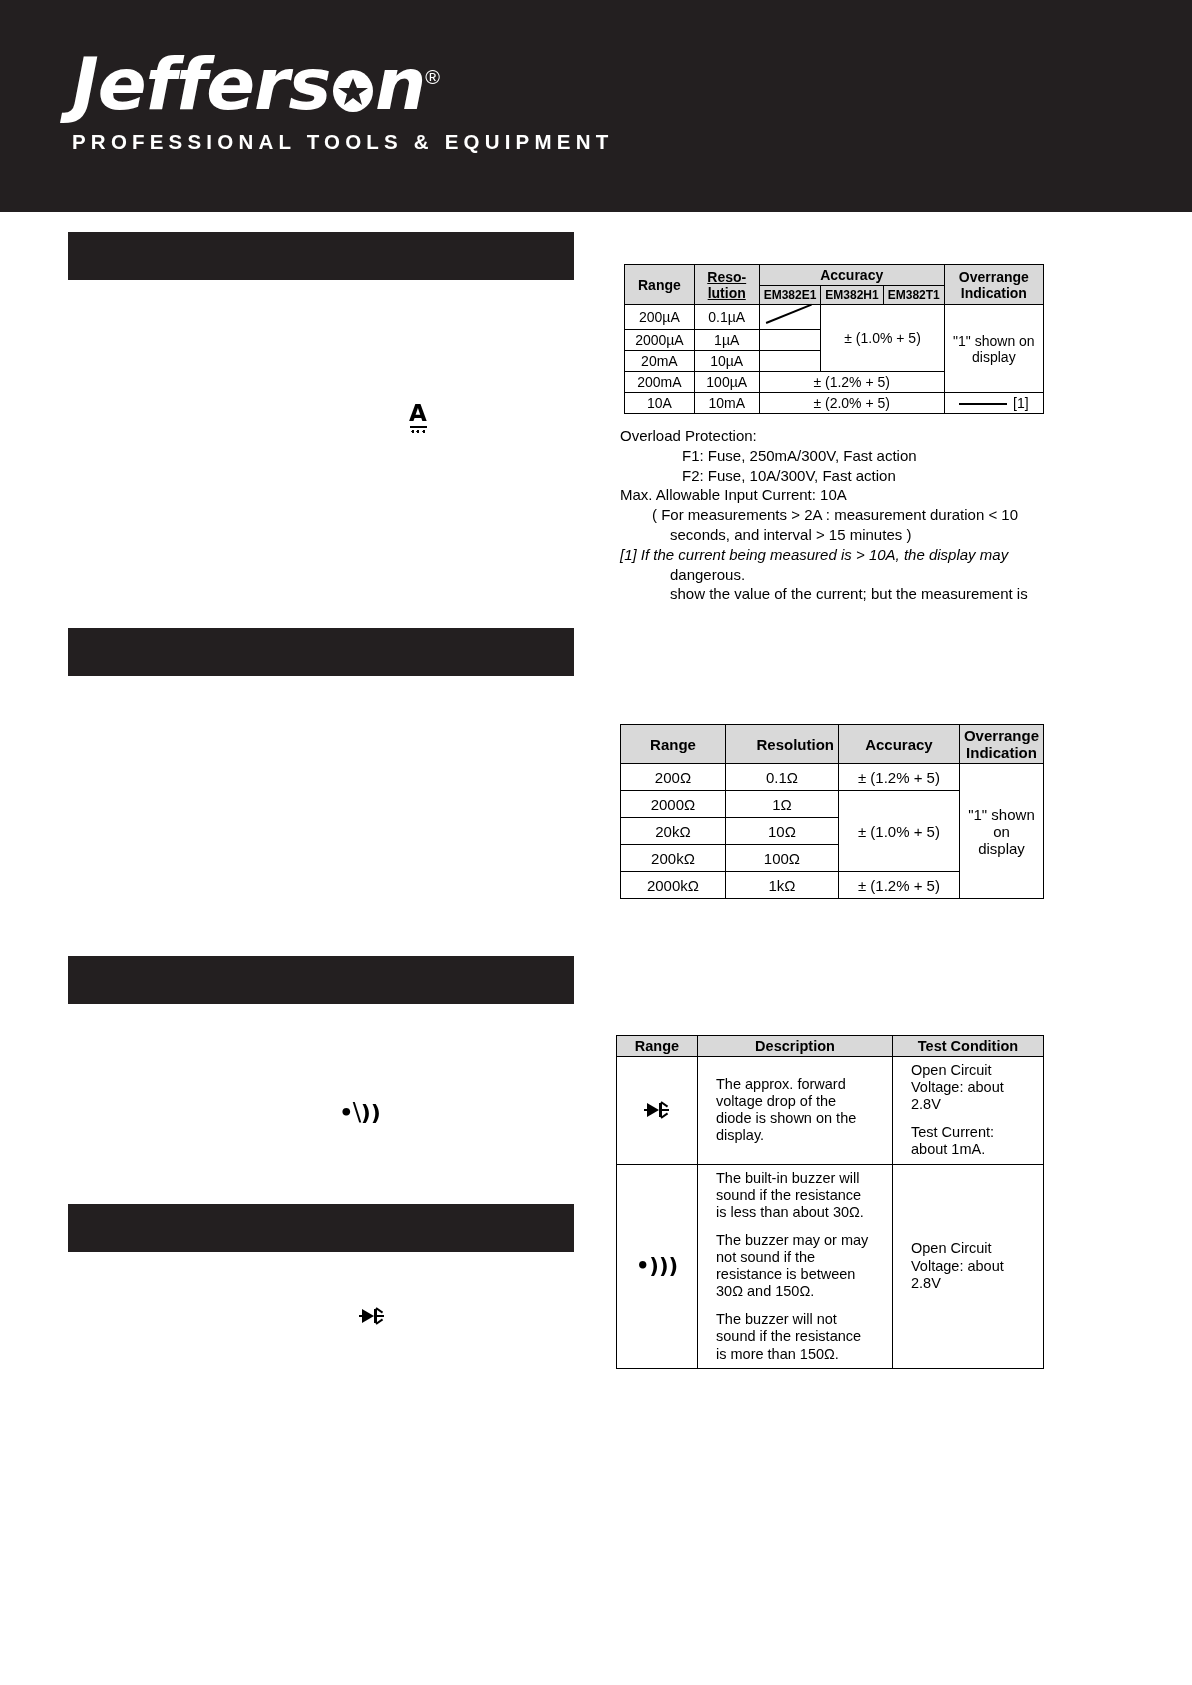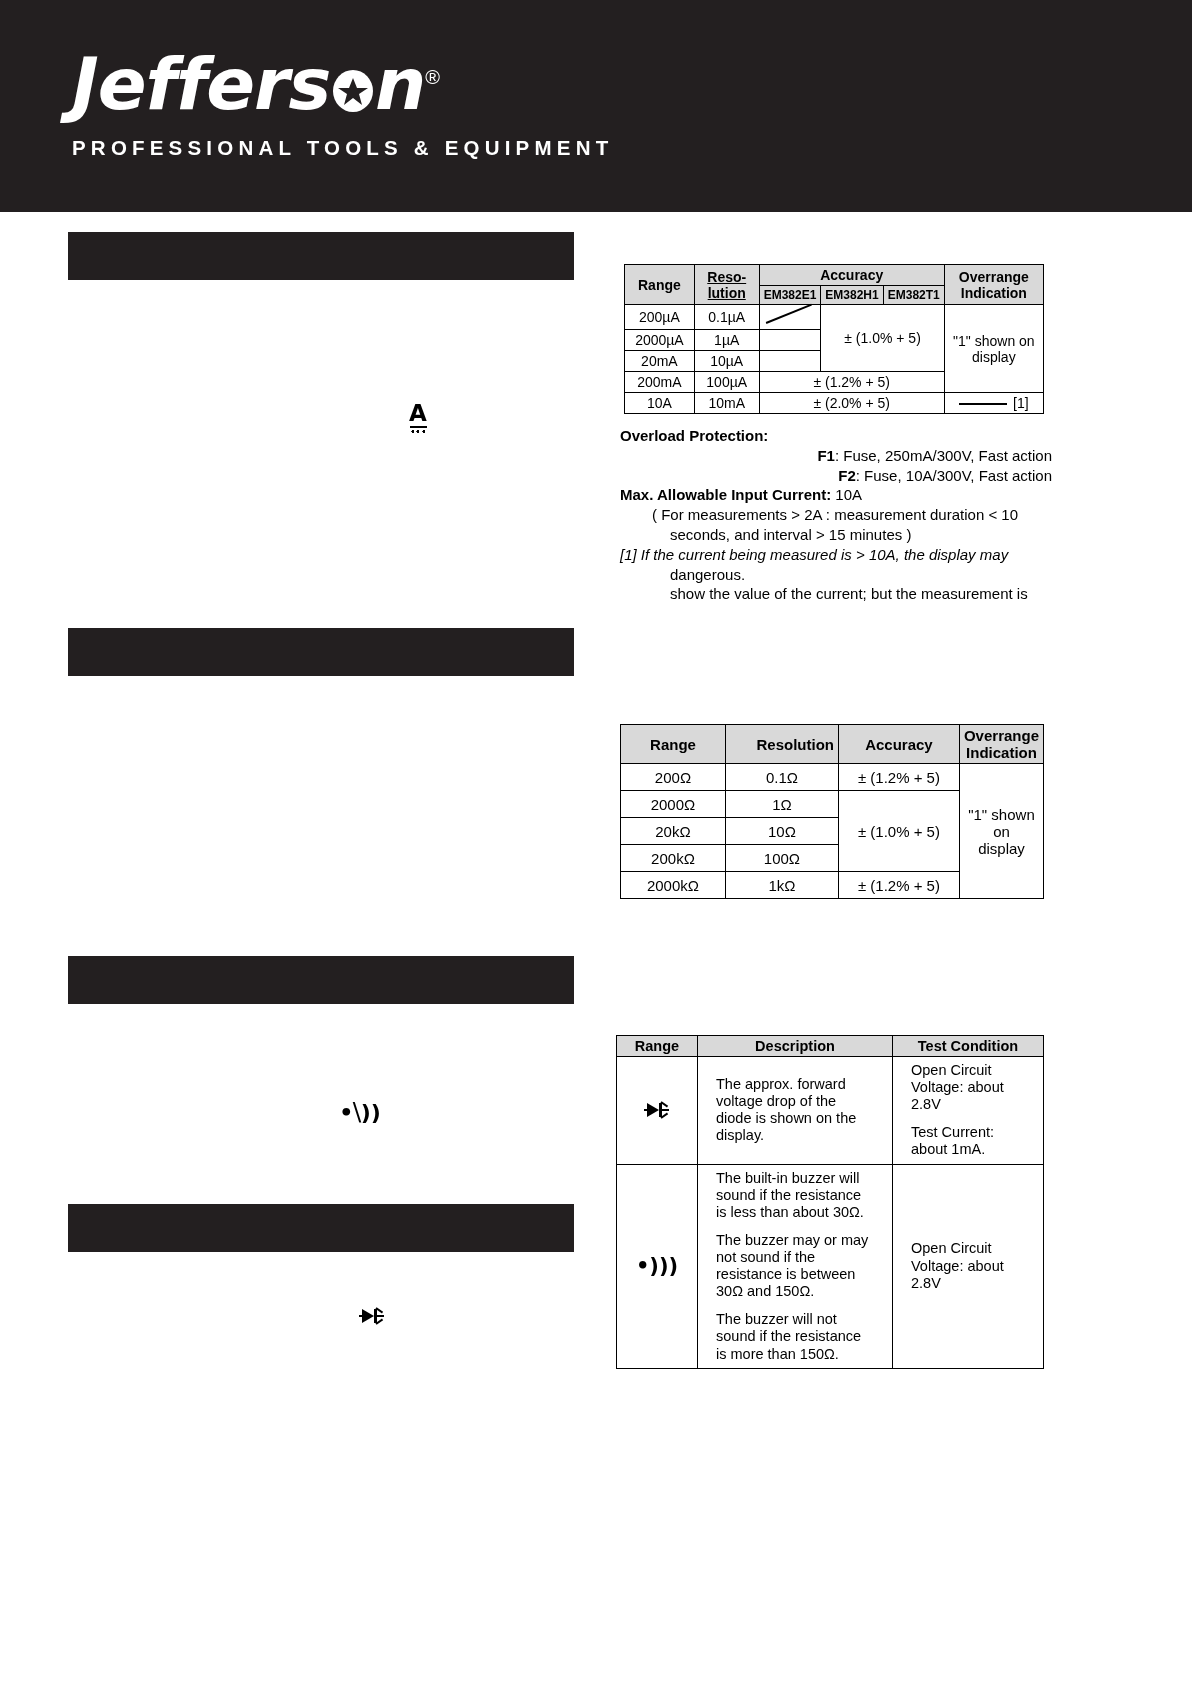--- a/index.html
+++ b/index.html
@@ -49,21 +49,21 @@
     vertical-align: super;
     font-weight: normal;
   }
   .logo-star {
     display: inline-block;
     position: relative;
     width: 0.62em;
     text-align: center;
   }
   .logo-sub {
-    margin-top: 16px;
+    margin-top: 10px;
     font-family: "Liberation Sans", sans-serif;
     font-weight: bold;
     font-size: 20.5px;
     letter-spacing: 5.2px;
     color: #ffffff;
     white-space: nowrap;
   }
 
   
   .section-bar {
@@ -255,25 +255,25 @@
   
   #overload-block {
     position: absolute;
     left: 620px;
     top: 426px;
     width: 432px;
     font-size: 15px;
     line-height: 1.32;
   }
   #overload-block .ln { display: block; }
-  #overload-block .ind1 { padding-left: 82px; text-indent: -20px; text-align: right; }
+  #overload-block .ind1 { padding-left: 82px; text-indent: -20px; }
   #overload-block .ind2 { padding-left: 32px; }
   #overload-block .ind3 { padding-left: 50px; }
   #overload-block .ind4 { padding-left: 32px; text-indent: -32px; font-style: italic; }
-  #overload-block b { font-weight: bold; }
+  #overload-block b { font-weight: normal; }
 </style>
 </head>
 <body>
 
 <div class="header-band">
   <div class="logo-wrap">
     <div class="logo-word"><span>Jeffers</span><span class="logo-star">
         <svg width="42" height="52" viewBox="0 0 42 52" style="position:relative;top:4px;">
           <ellipse cx="21" cy="30" rx="20" ry="21" fill="#ffffff"></ellipse>
           <polygon points="21,17 25,27 36,27 27,33 30,44 21,37 12,44 15,33 6,27 17,27" fill="#231f20"></polygon>

